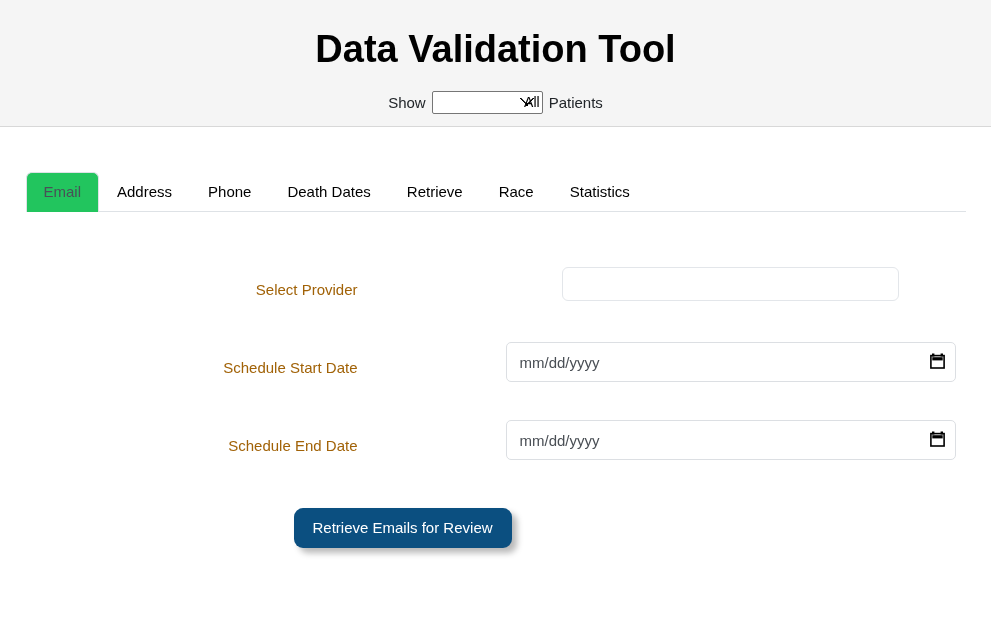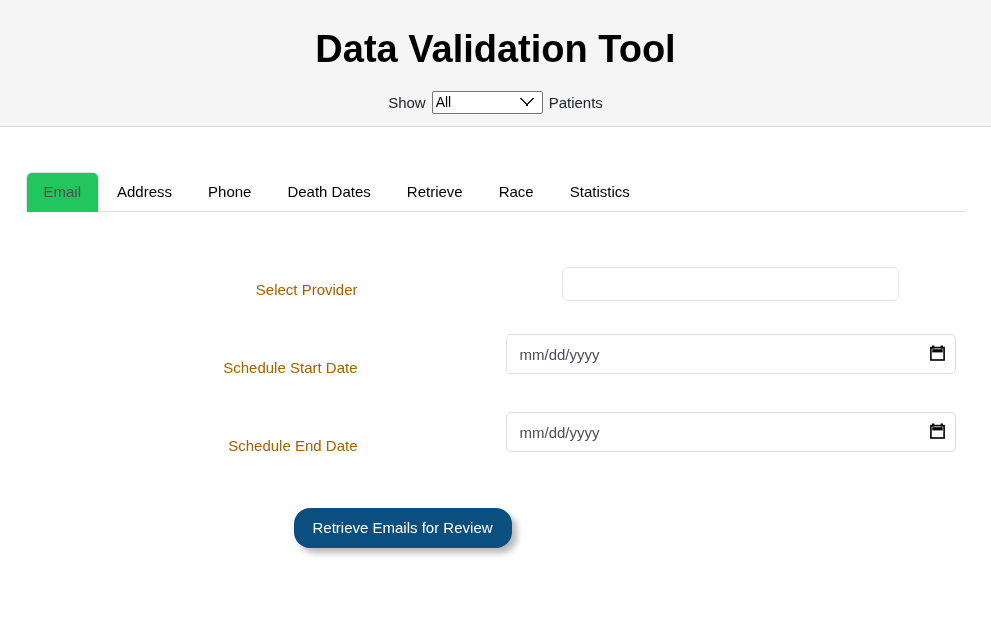--- a/index.html
+++ b/index.html
@@ -54,20 +54,21 @@
     background: #ffffff;
     color: #000000;
     -webkit-appearance: none;
     appearance: none;
     background-image:
       linear-gradient(45deg, transparent 49%, #000 50%, #000 56%, transparent 57%),
       linear-gradient(-45deg, transparent 49%, #000 50%, #000 56%, transparent 57%);
     background-size: 8px 8px, 8px 8px;
     background-position: right 14px center, right 8px center;
     background-repeat: no-repeat, no-repeat;
+    text-align: right;
   }
 
   
   .container {
     width: 940px;
     margin: 0 auto;
     padding-top: 44px;
   }
   .tab-bar {
     display: flex;
@@ -131,21 +132,21 @@
     border: 1px solid #e3e6ea;
     border-radius: 6px;
     background: #ffffff;
     color: #212529;
     outline: none;
   }
 
   .date-wrap {
     position: absolute;
     left: 480px;
-    top: 6px;
+    top: 14px;
     width: 450px;
     height: 40px;
   }
   input.date-input {
     width: 450px;
     height: 40px;
     box-sizing: border-box;
     font-family: "Liberation Sans", sans-serif;
     font-size: 15px;
     padding: 6px 34px 6px 13px;
@@ -173,21 +174,21 @@
   .btn-row {
     margin-top: 24px;
     padding-left: 268px;
   }
   button.submit-btn {
     font-family: "Liberation Sans", sans-serif;
     font-size: 15px;
     color: #ffffff;
     background: #0b4f80;
     border: none;
-    border-radius: 16px;
+    border-radius: 9px;
     padding: 11px 19px 12px 19px;
     cursor: pointer;
     box-shadow: 5px 5px 6px rgba(0,0,0,0.28);
   }
 </style>
 </head>
 <body>
 
 <div class="page-header">
   <h1 class="page-title">Data Validation Tool</h1>

